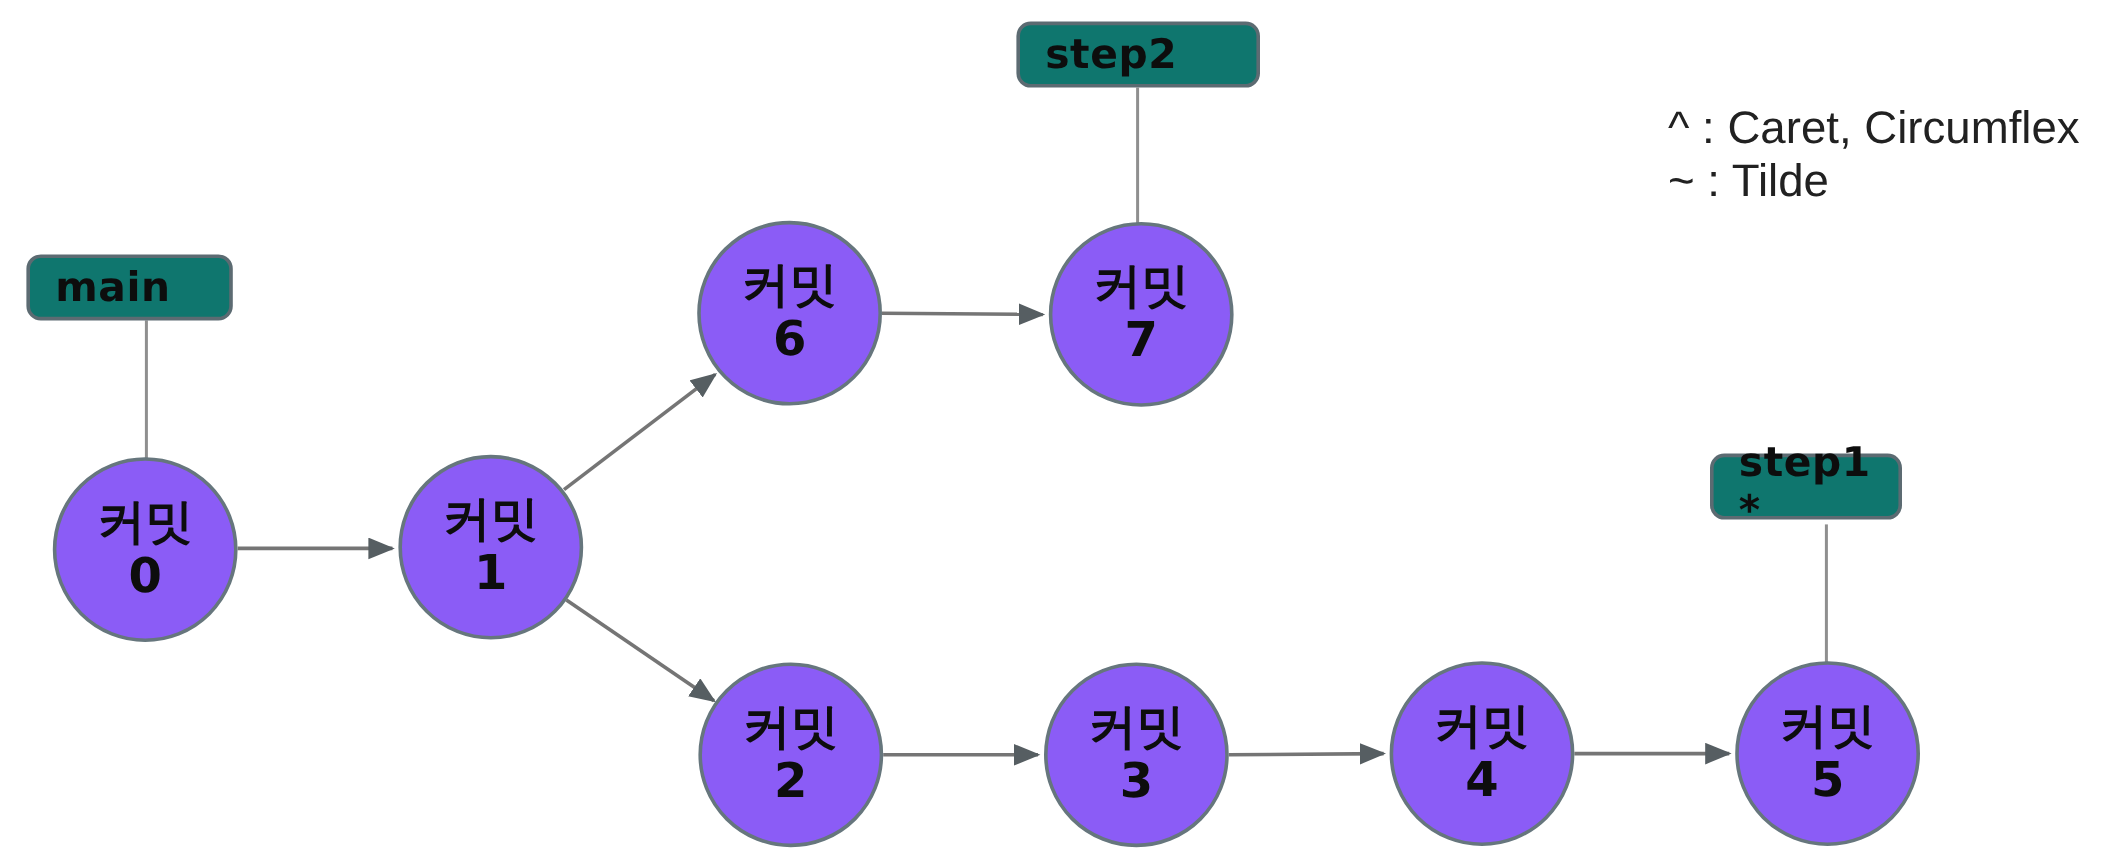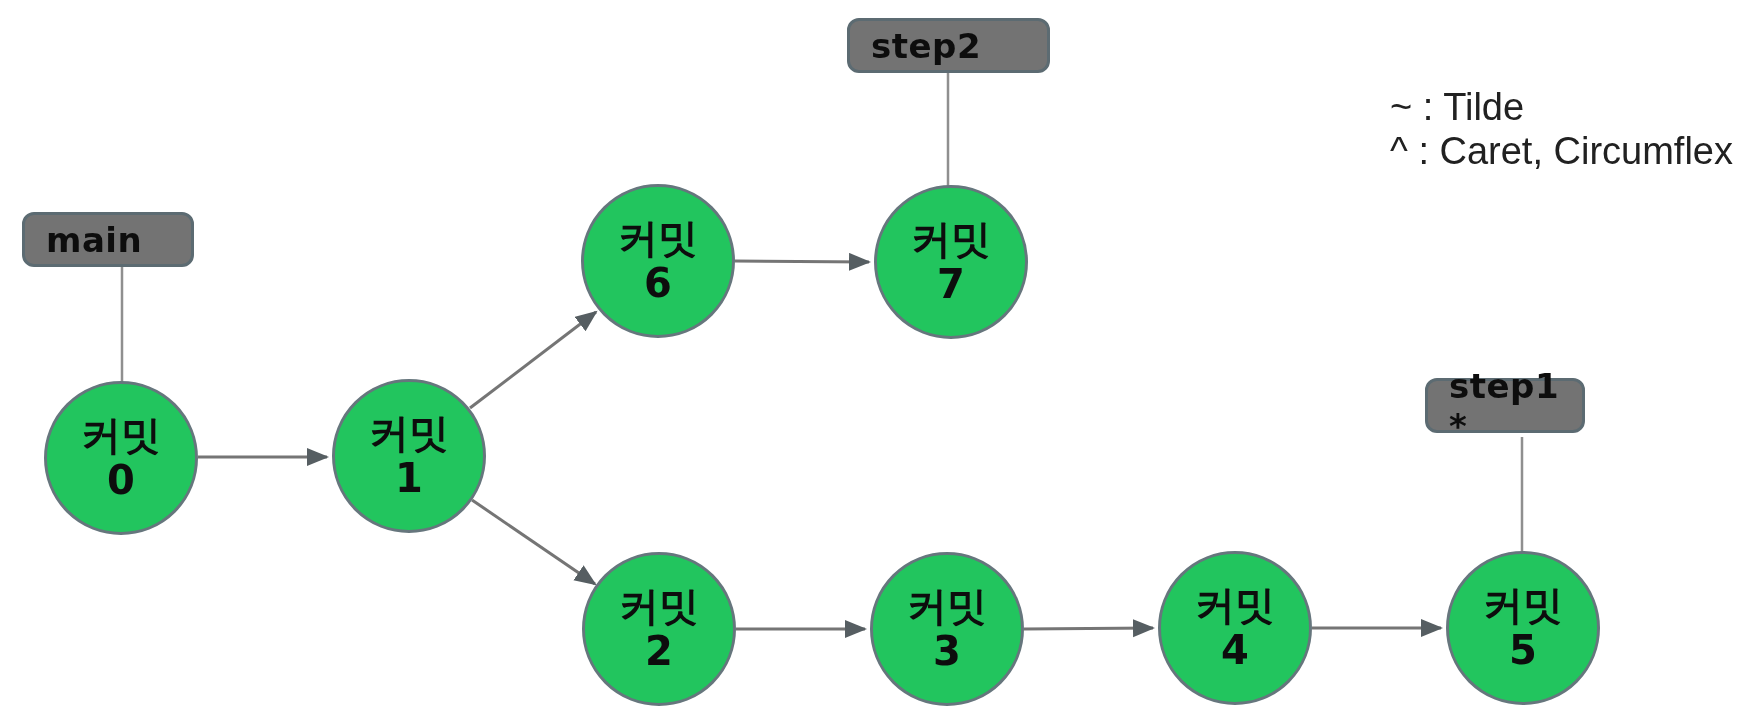--- a/index.html
+++ b/index.html
@@ -19,21 +19,21 @@
     position: absolute;
     inset: 0;
     width: 100%;
     height: 100%;
   }
   .node {
     position: absolute;
     width: 154px;
     height: 154px;
     border-radius: 50%;
-    background: #22c55e;
+    background: #8b5cf6;
     border: 3px solid #66767d;
     box-sizing: border-box;
     display: flex;
     flex-direction: column;
     align-items: center;
     justify-content: center;
     color: #0d0d0d;
     font-weight: bold;
     text-align: center;
     line-height: 1.12;
@@ -41,21 +41,21 @@
   .node-word {
     font-size: 40px;
   }
   .node-num {
     font-size: 40px;
   }
   .branch-label {
     position: absolute;
     height: 55px;
     box-sizing: border-box;
-    background: #737373;
+    background: #0f766e;
     border: 3px solid #5c6b72;
     border-radius: 12px;
     display: flex;
     align-items: center;
     padding-left: 21px;
     font-size: 34px;
     font-weight: bold;
     color: #0d0d0d;
     letter-spacing: 0.5px;
   }
@@ -126,17 +126,17 @@
   <div class="node" style="left:581px; top:184px">
     <div class="node-word">커밋</div>
     <div class="node-num">6</div>
   </div>
   <div class="node" style="left:874px; top:185px">
     <div class="node-word">커밋</div>
     <div class="node-num">7</div>
   </div>
 
   <div class="legend">
+    <div class="legend-line">^ : Caret, Circumflex</div>
     <div class="legend-line">~ : Tilde</div>
-    <div class="legend-line">^ : Caret, Circumflex</div>
   </div>
 
 </div>
 
 </body></html>

